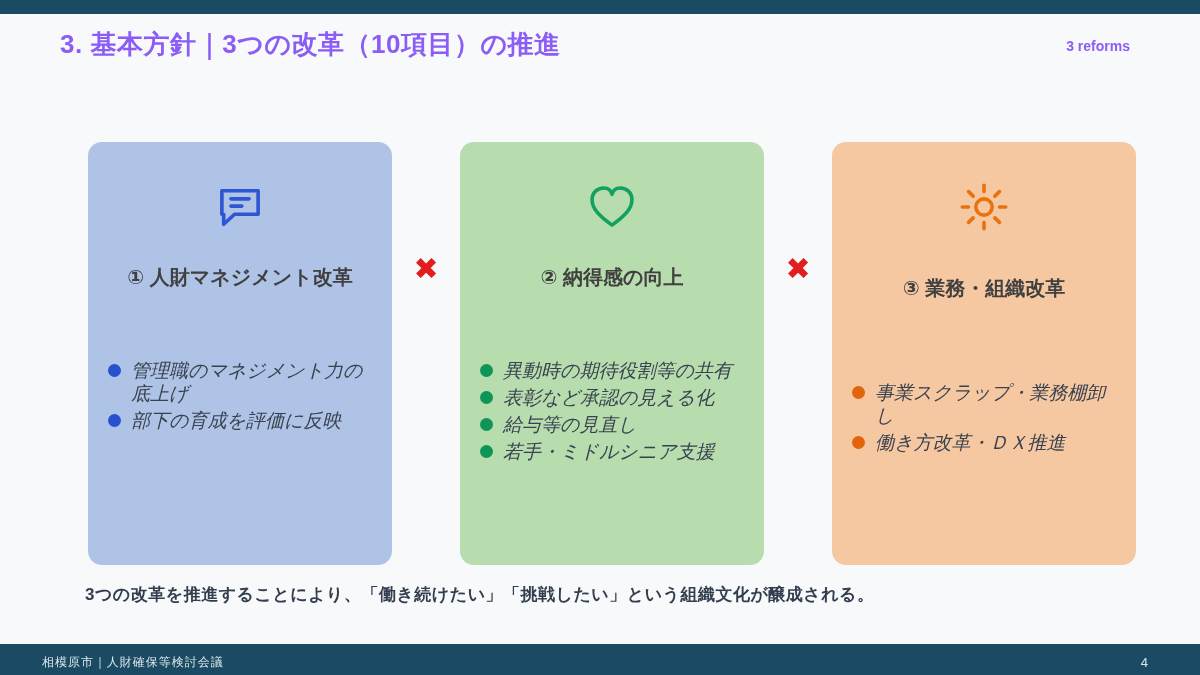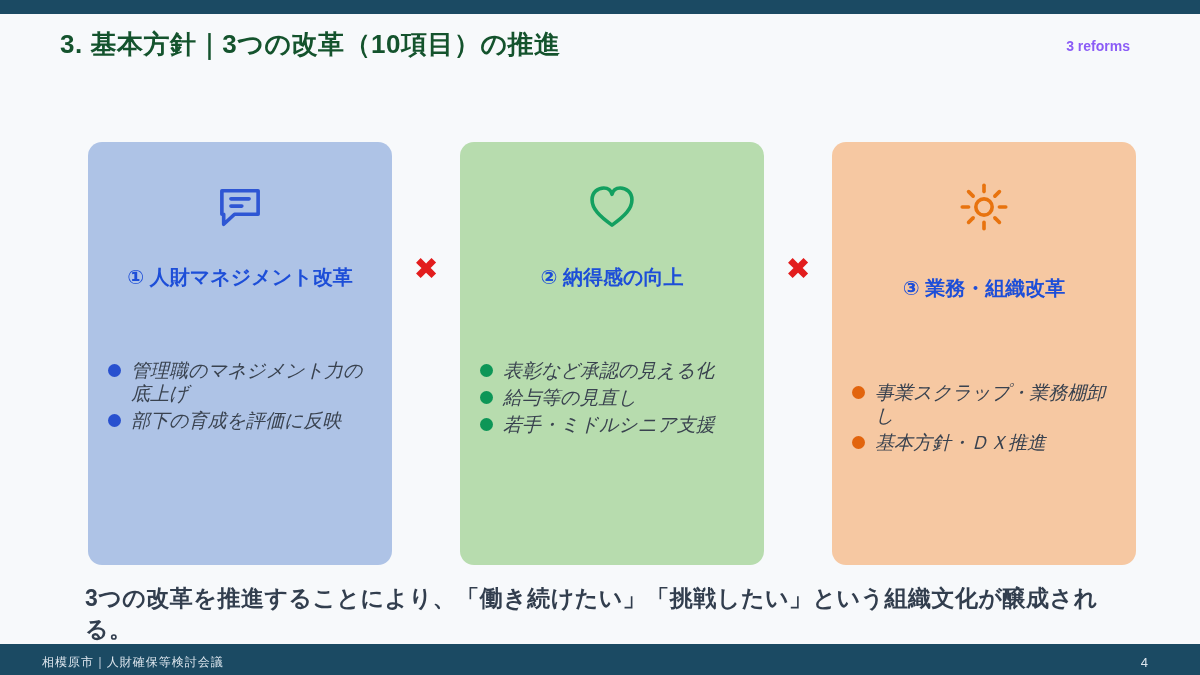--- a/index.html
+++ b/index.html
@@ -20,21 +20,21 @@
     height: 14px;
     background: #1b4a63;
   }
 
   .page-title {
     position: absolute;
     left: 60px;
     top: 27px;
     font-size: 26px;
     font-weight: bold;
-    color: #14532d;
+    color: #8b5cf6;
     letter-spacing: 0.5px;
   }
 
   .reforms-badge {
     position: absolute;
     top: 38px;
     right: 70px;
     font-size: 14px;
     font-weight: bold;
     color: #8b5cf6;
@@ -67,21 +67,21 @@
     height: 58px;
     display: flex;
     align-items: center;
     justify-content: center;
   }
 
   .card-heading {
     margin-top: 28px;
     font-size: 20px;
     font-weight: bold;
-    color: #1d4ed8;
+    color: #404040;
     text-align: center;
     white-space: nowrap;
   }
 
   .card-bullets {
     margin-top: 68px;
     width: 100%;
     padding: 0 16px 0 20px;
     list-style: none;
     font-style: italic;
@@ -114,21 +114,21 @@
     font-weight: bold;
     color: #e21d1d;
     line-height: 1;
   }
 
   .summary-text {
     position: absolute;
     left: 85px;
     top: 583px;
     width: 1060px;
-    font-size: 23px;
+    font-size: 17px;
     font-weight: bold;
     color: #323e4e;
     letter-spacing: 0.5px;
   }
 
   .footer-bar {
     position: absolute;
     left: 0; right: 0; bottom: 0;
     height: 31px;
     background: #1b4a63;
@@ -180,20 +180,24 @@
     <div class="cross">✖</div>
 
     <div class="card card-green">
       <div class="card-icon">
         <svg class="icon-svg" width="58" height="58" viewBox="0 0 64 64" fill="none" stroke="#13a060" stroke-width="4" stroke-linejoin="round" stroke-linecap="round">
           <path d="M32 52 C 18 42, 10 34, 10 24 C 10 16, 16 11, 23 11 C 28 11, 31 14, 32 18 C 33 14, 36 11, 41 11 C 48 11, 54 16, 54 24 C 54 34, 46 42, 32 52 Z"></path>
         </svg>
       </div>
       <div class="card-heading">② 納得感の向上</div>
       <ul class="card-bullets">
+        <li>
+          <span class="bullet-dot dot-green"></span>
+          <span>異動時の期待役割等の共有</span>
+        </li>
         <li>
           <span class="bullet-dot dot-green"></span>
           <span>表彰など承認の見える化</span>
         </li>
         <li>
           <span class="bullet-dot dot-green"></span>
           <span>給与等の見直し</span>
         </li>
         <li>
           <span class="bullet-dot dot-green"></span>
@@ -219,21 +223,21 @@
         </svg>
       </div>
       <div class="card-heading">③ 業務・組織改革</div>
       <ul class="card-bullets">
         <li>
           <span class="bullet-dot dot-orange"></span>
           <span>事業スクラップ・業務棚卸し</span>
         </li>
         <li>
           <span class="bullet-dot dot-orange"></span>
-          <span>基本方針・ＤＸ推進</span>
+          <span>働き方改革・ＤＸ推進</span>
         </li>
       </ul>
     </div>
 
   </div>
 
   <div class="summary-text">3つの改革を推進することにより、「働き続けたい」「挑戦したい」という組織文化が醸成される。</div>
 
   <div class="footer-bar">
     <span class="footer-left">相模原市｜人財確保等検討会議</span>

